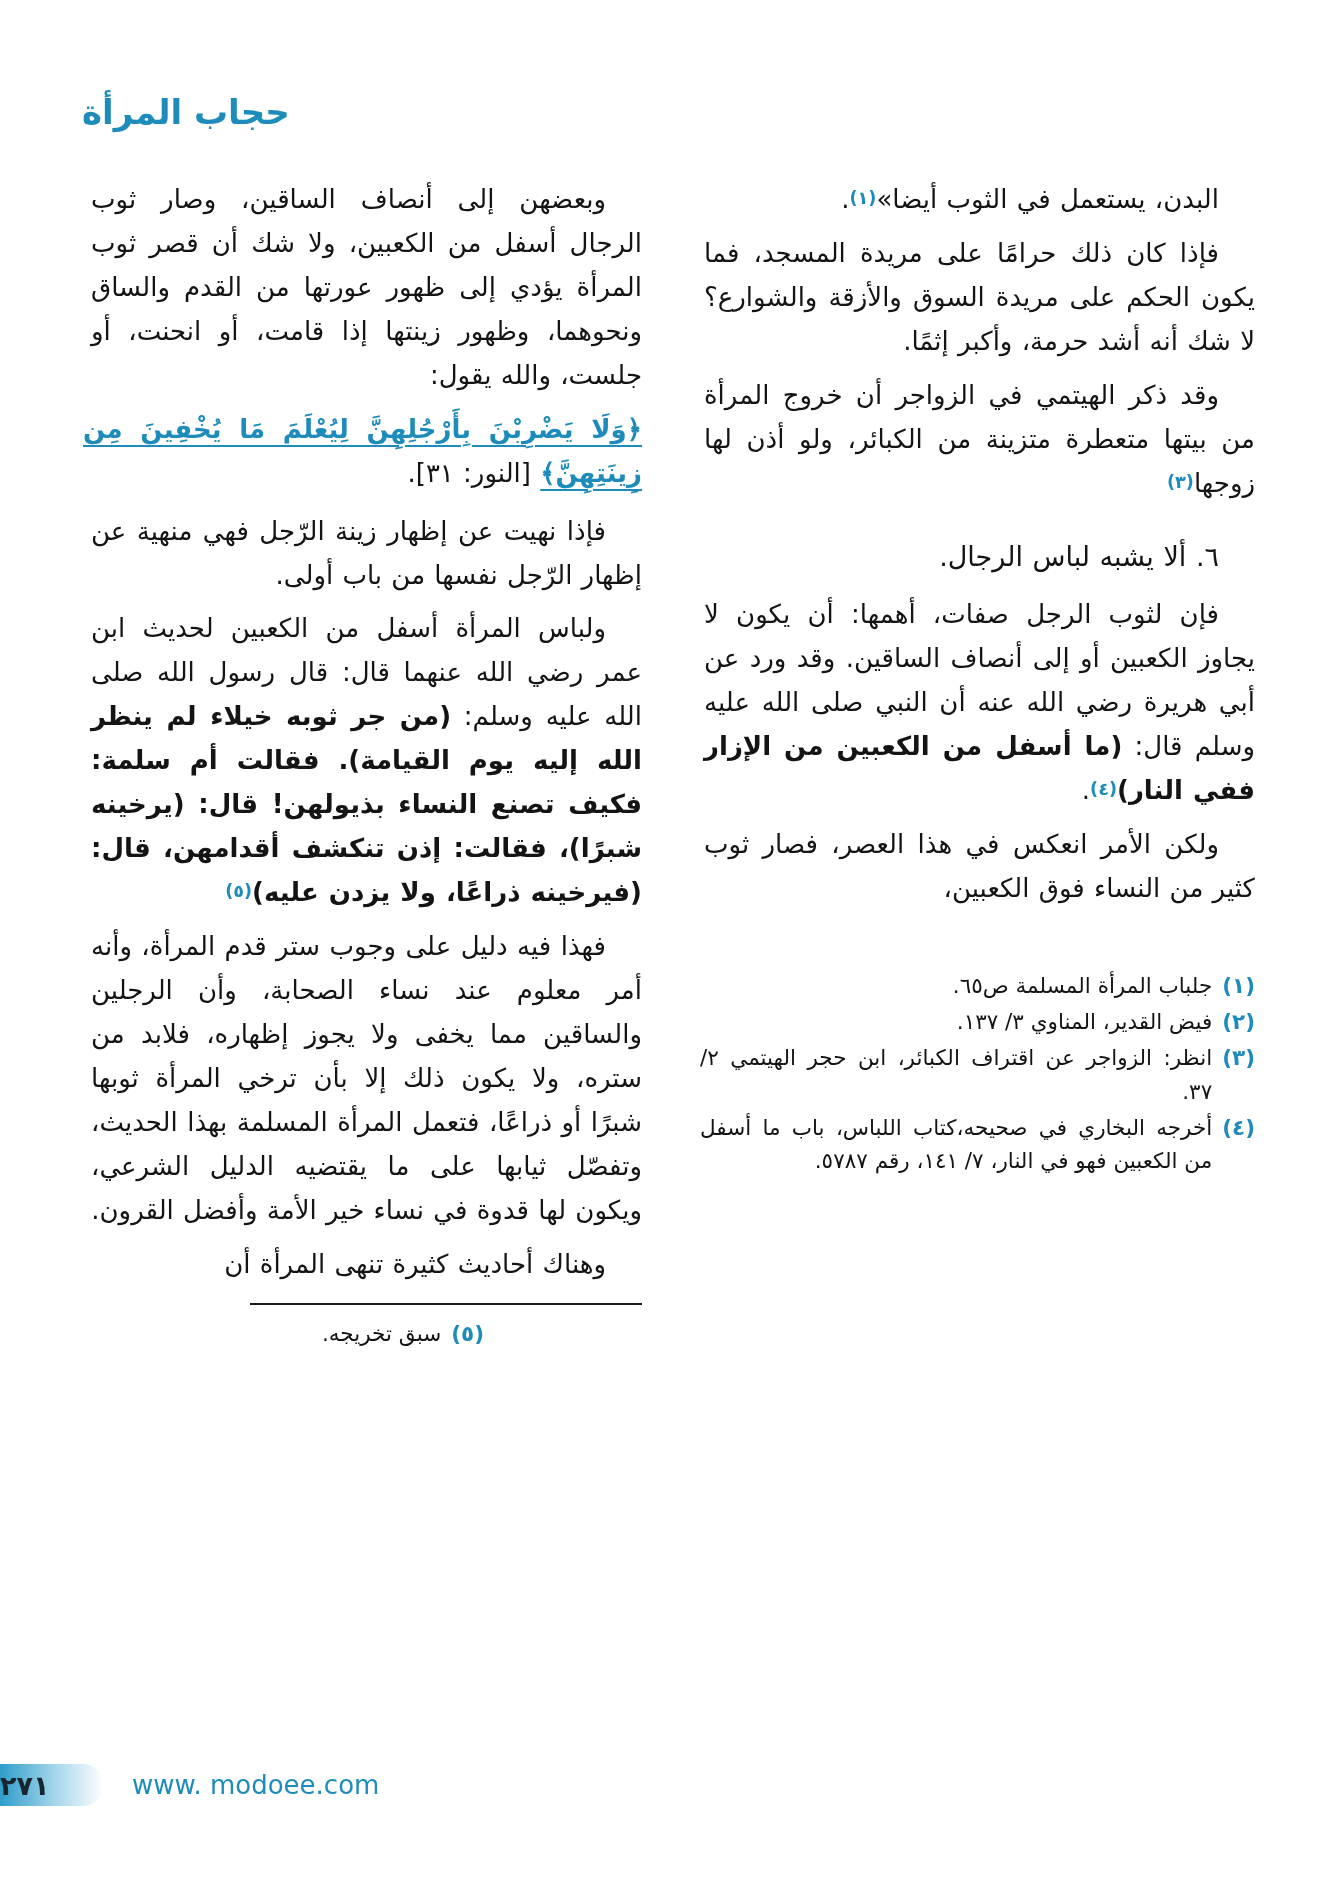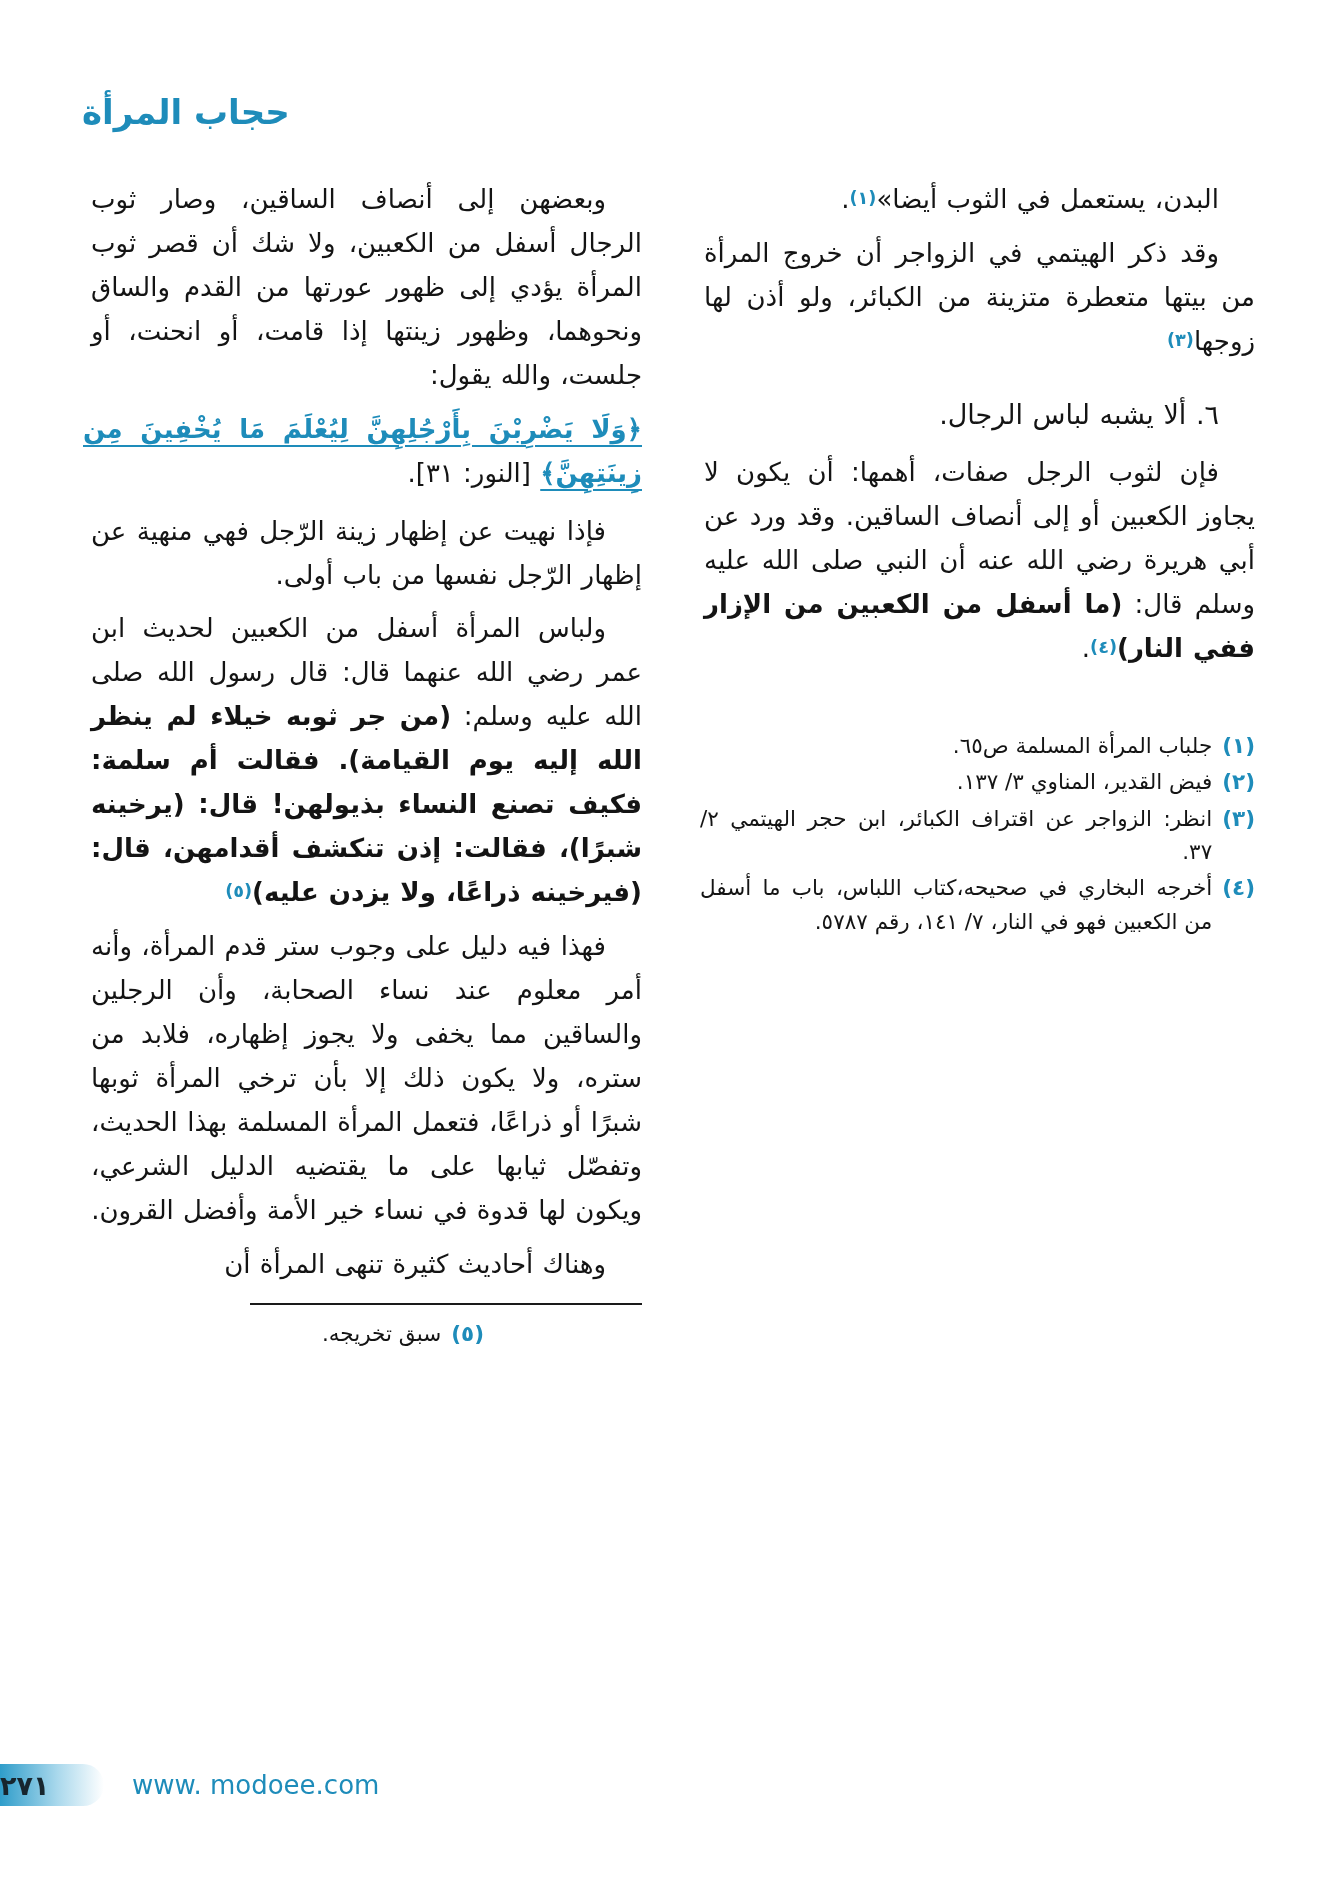--- a/index.html
+++ b/index.html
@@ -129,23 +129,25 @@
 
 <div class="page">
 
   <div class="header-title">حجاب المرأة</div>
 
   <div class="content">
 
     <div class="column column-right">
       <div class="paragraphs">
           <div class="para"><span>البدن، يستعمل في الثوب أيضا»</span><span class="seg-marker">(١)</span><span>.</span></div>
+          <div class="para"><span>فإذا كان ذلك حرامًا على مريدة المسجد، فما يكون الحكم على مريدة السوق والأزقة والشوارع؟ لا شك أنه أشد حرمة، وأكبر إثمًا.</span></div>
           <div class="para"><span>وقد ذكر الهيتمي في الزواجر أن خروج المرأة من بيتها متعطرة متزينة من الكبائر، ولو أذن لها زوجها</span><span class="seg-marker">(٣)</span></div>
           <div class="para list-heading"><span>٦. ألا يشبه لباس الرجال.</span></div>
           <div class="para"><span>فإن لثوب الرجل صفات، أهمها: أن يكون لا يجاوز الكعبين أو إلى أنصاف الساقين. وقد ورد عن أبي هريرة رضي الله عنه أن النبي صلى الله عليه وسلم قال: </span><span class="seg-bold">(ما أسفل من الكعبين من الإزار ففي النار)</span><span class="seg-marker">(٤)</span><span>.</span></div>
+          <div class="para"><span>ولكن الأمر انعكس في هذا العصر، فصار ثوب كثير من النساء فوق الكعبين،</span></div>
         </div>
       <div class="footnotes">
           <div class="footnote">
             <span class="fn-marker">(١)</span>
             <span class="fn-text">جلباب المرأة المسلمة ص٦٥.</span>
           </div>
           <div class="footnote">
             <span class="fn-marker">(٢)</span>
             <span class="fn-text">فيض القدير، المناوي ٣/ ١٣٧.</span>
           </div>

